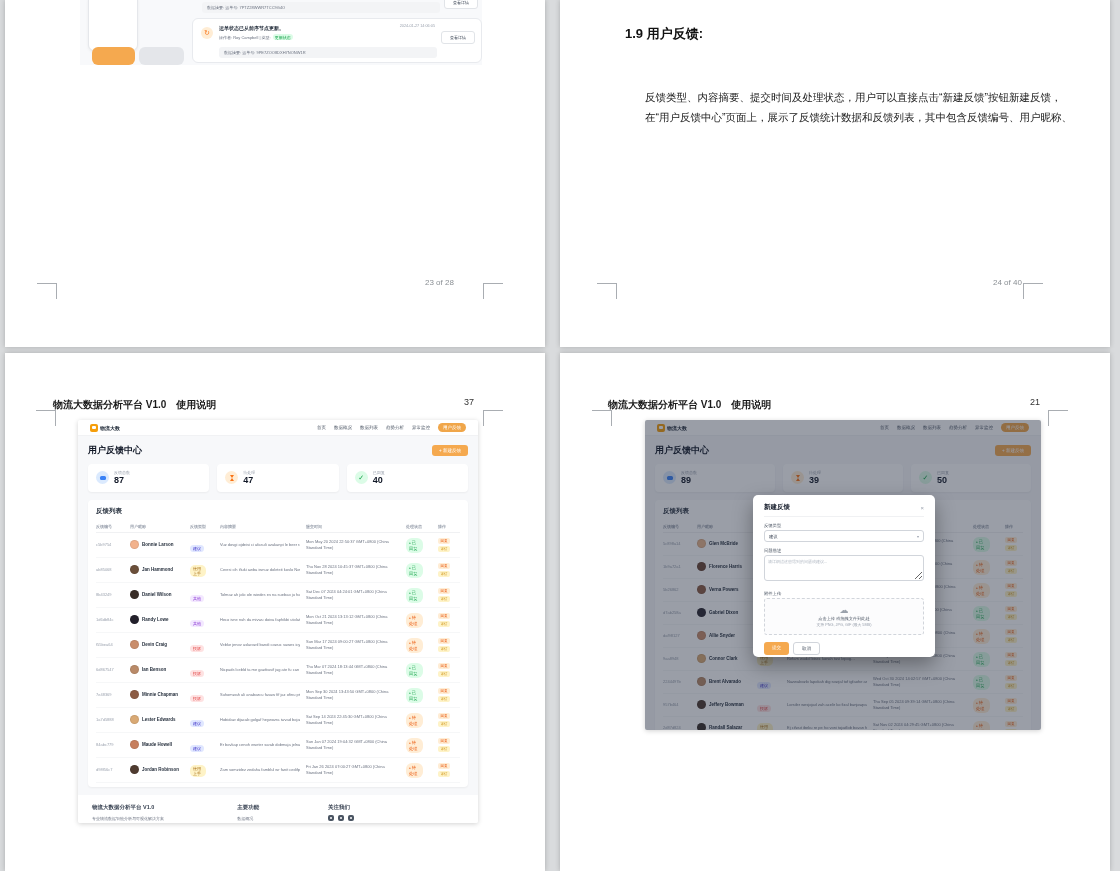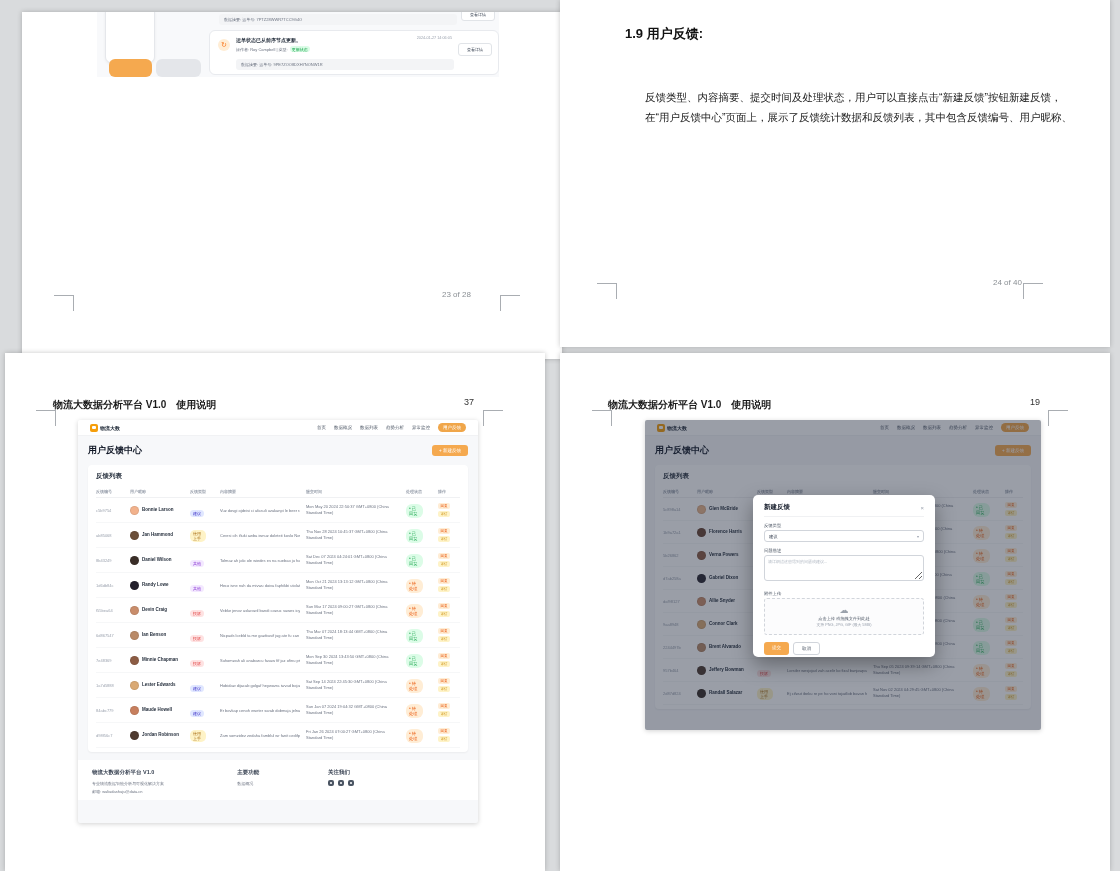--- a/index.html
+++ b/index.html
@@ -1,20 +1,20 @@
 <!DOCTYPE html>
 <html><head>
 <meta charset="utf-8">
 <style>
   * { margin:0; padding:0; box-sizing:border-box; }
   html,body { width:1120px; height:871px; overflow:hidden; background:#d9dbdd;
               font-family:"Liberation Sans","DejaVu Sans",sans-serif; }
   .viewer { position:relative; width:1120px; height:871px; }
   .page { position:absolute; background:#ffffff; box-shadow:0 0 5px rgba(0,0,0,.22); overflow:hidden; }
-  .p23 { left:5px; top:12px; width:540px; height:347px;margin-left:17px; }
+  .p23 { left:5px; top:0; width:540px; height:347px; }
   .p24 { left:560px; top:0; width:550px; height:347px; }
   .p25 { left:5px; top:353px; width:540px; height:518px; }
   .p26 { left:560px; top:353px; width:550px; height:518px; }
 
   
   .crop { position:absolute; width:20px; height:16px; }
   .crop.cl { border-top:1px solid #a9adb2; border-right:1px solid #a9adb2; }
   .crop.cr { border-top:1px solid #a9adb2; border-left:1px solid #a9adb2; }
   .pnum { position:absolute; font-size:8px; color:#8a8f94; }
 
@@ -201,20 +201,46 @@
             <span>趋势分析</span>
             <span>异常监控</span>
           </div>
         <span class="nav-active" style="margin-left:8px;">用户反馈</span>
       </div>
       <div class="app-body">
         <div class="title-row">
           <span class="app-title">用户反馈中心</span>
           <span class="new-btn">+ 新建反馈</span>
         </div>
+        <div class="stats">
+
+            <div class="stat-card">
+              <span class="stat-icon chat"></span>
+              <span>
+                <div class="stat-label">反馈总数</div>
+                <div class="stat-value">87</div>
+              </span>
+            </div>
+
+            <div class="stat-card">
+              <span class="stat-icon hourglass"></span>
+              <span>
+                <div class="stat-label">待处理</div>
+                <div class="stat-value">47</div>
+              </span>
+            </div>
+
+            <div class="stat-card">
+              <span class="stat-icon check"></span>
+              <span>
+                <div class="stat-label">已回复</div>
+                <div class="stat-value">40</div>
+              </span>
+            </div>
+          </div>
         <div class="table-card">
           <div class="list-title">反馈列表</div>
           <div class="thead">
             <span class="c-id">反馈编号</span>
             <span class="c-user">用户昵称</span>
             <span class="c-type">反馈类型</span>
             <span class="c-content">内容摘要</span>
             <span class="c-time">提交时间</span>
             <span class="c-status">处理状态</span>
             <span class="c-act">操作</span>
@@ -407,21 +433,21 @@
 
           </div>
         </div>
 
       </div>
     </div>
   </div>
 
   <div class="page p26">
     <div class="hdr-title">物流大数据分析平台 V1.0　使用说明</div>
-    <div class="hdr-num" style="left:470px;">19</div>
+    <div class="hdr-num" style="left:470px;">21</div>
     <div class="crop cl" style="left:32px; top:57px;"></div>
     <div class="crop cr" style="left:488px; top:57px;"></div>
 
     <div class="app app-26 compact">
       <div class="navbar">
         <div class="logo">
           <span class="logo-icon"></span>
           <span class="logo-text">物流大数</span>
         </div>
         <div class="nav-items">
@@ -432,20 +458,46 @@
             <span>趋势分析</span>
             <span>异常监控</span>
           </div>
         <span class="nav-active" style="margin-left:8px;">用户反馈</span>
       </div>
       <div class="app-body">
         <div class="title-row">
           <span class="app-title">用户反馈中心</span>
           <span class="new-btn">+ 新建反馈</span>
         </div>
+        <div class="stats">
+
+            <div class="stat-card">
+              <span class="stat-icon chat"></span>
+              <span>
+                <div class="stat-label">反馈总数</div>
+                <div class="stat-value">89</div>
+              </span>
+            </div>
+
+            <div class="stat-card">
+              <span class="stat-icon hourglass"></span>
+              <span>
+                <div class="stat-label">待处理</div>
+                <div class="stat-value">39</div>
+              </span>
+            </div>
+
+            <div class="stat-card">
+              <span class="stat-icon check"></span>
+              <span>
+                <div class="stat-label">已回复</div>
+                <div class="stat-value">50</div>
+              </span>
+            </div>
+          </div>
         <div class="table-card">
           <div class="list-title">反馈列表</div>
           <div class="thead">
             <span class="c-id">反馈编号</span>
             <span class="c-user">用户昵称</span>
             <span class="c-type">反馈类型</span>
             <span class="c-content">内容摘要</span>
             <span class="c-time">提交时间</span>
             <span class="c-status">处理状态</span>
             <span class="c-act">操作</span>

